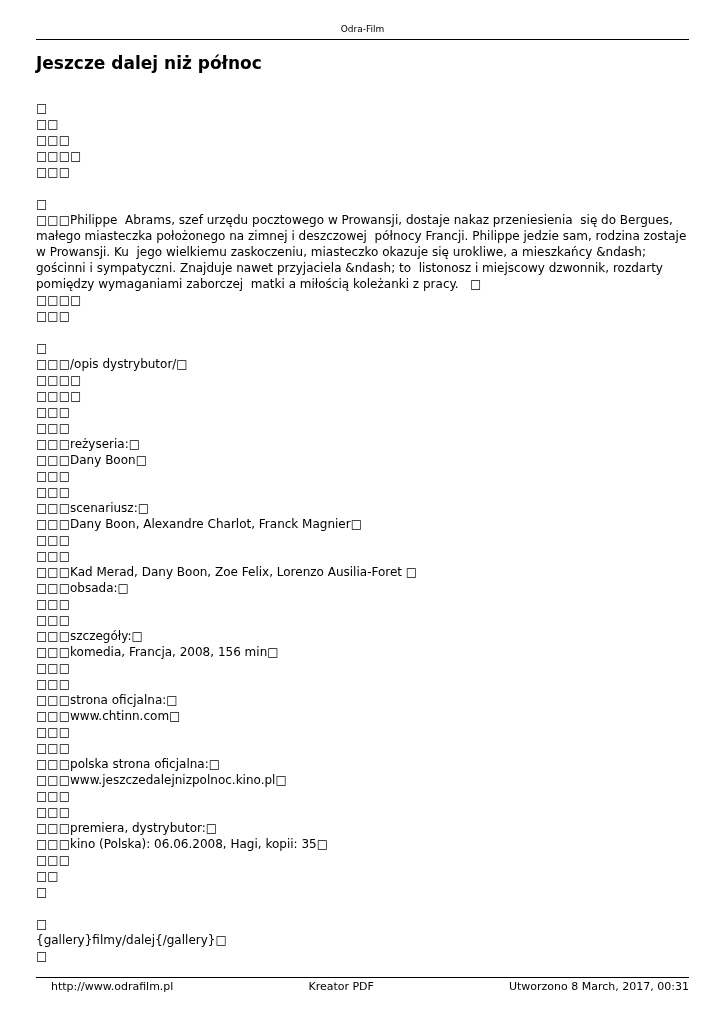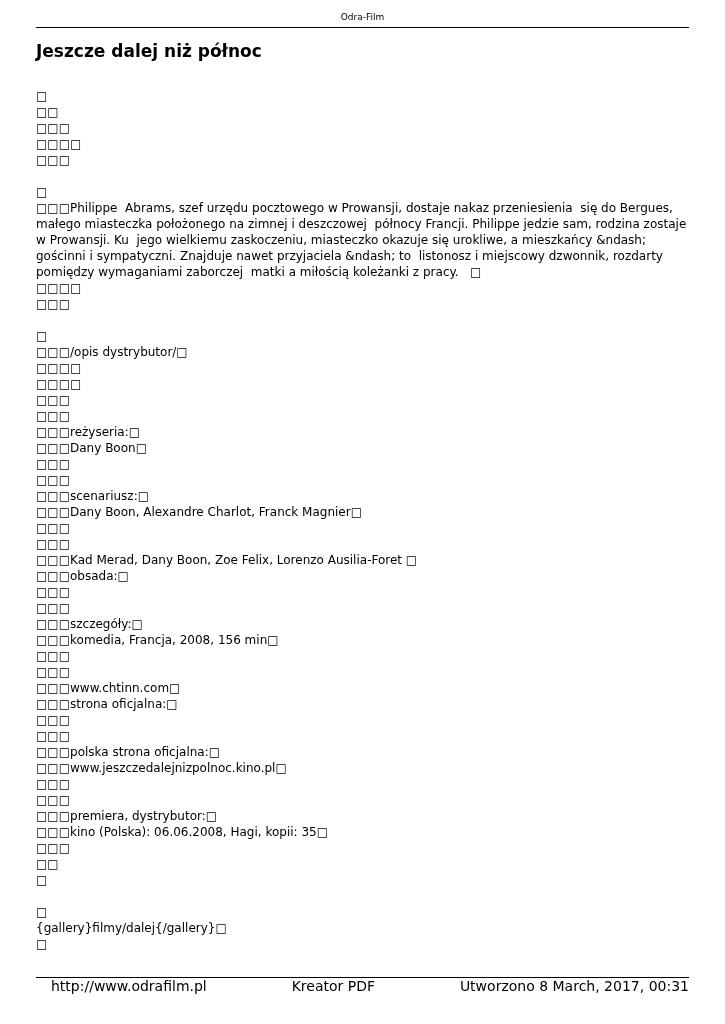--- a/index.html
+++ b/index.html
@@ -12,21 +12,21 @@
     background: #ffffff;
     color: #000000;
     font-family: "DejaVu Sans", sans-serif;
     position: relative;
     overflow: hidden;
   }
   .page {
     position: absolute;
     left: 36px;
     right: 36px;
-    top: 4px;
+    top: 16px;
   }
   .top-header {
     text-align: center;
     font-size: 9px;
     padding-top: 8px;
     line-height: 11px;
   }
   .rule {
     border: 0;
     border-top: 1px solid #000000;
@@ -51,21 +51,21 @@
   .footer {
     position: absolute;
     left: 36px;
     right: 36px;
     bottom: 32px;
   }
   .footer-row {
     display: flex;
     justify-content: space-between;
     align-items: baseline;
-    font-size: 14px;
+    font-size: 11px;
     margin-top: 3px;
     line-height: 11px;
     padding-left: 15px;
   }
 </style>
 </head>
 <body>
 
 <div class="page">
 
@@ -103,22 +103,22 @@
       <div class="line">□□□</div>
       <div class="line">□□□</div>
       <div class="line">□□□Kad Merad, Dany Boon, Zoe Felix, Lorenzo Ausilia-Foret □</div>
       <div class="line">□□□obsada:□</div>
       <div class="line">□□□</div>
       <div class="line">□□□</div>
       <div class="line">□□□szczegóły:□</div>
       <div class="line">□□□komedia, Francja, 2008, 156 min□</div>
       <div class="line">□□□</div>
       <div class="line">□□□</div>
+      <div class="line">□□□strona oficjalna:□</div>
       <div class="line">□□□www.chtinn.com□</div>
-      <div class="line">□□□strona oficjalna:□</div>
       <div class="line">□□□</div>
       <div class="line">□□□</div>
       <div class="line">□□□polska strona oficjalna:□</div>
       <div class="line">□□□www.jeszczedalejnizpolnoc.kino.pl□</div>
       <div class="line">□□□</div>
       <div class="line">□□□</div>
       <div class="line">□□□premiera, dystrybutor:□</div>
       <div class="line">□□□kino (Polska): 06.06.2008, Hagi, kopii: 35□</div>
       <div class="line">□□□</div>
       <div class="line">□□</div>

